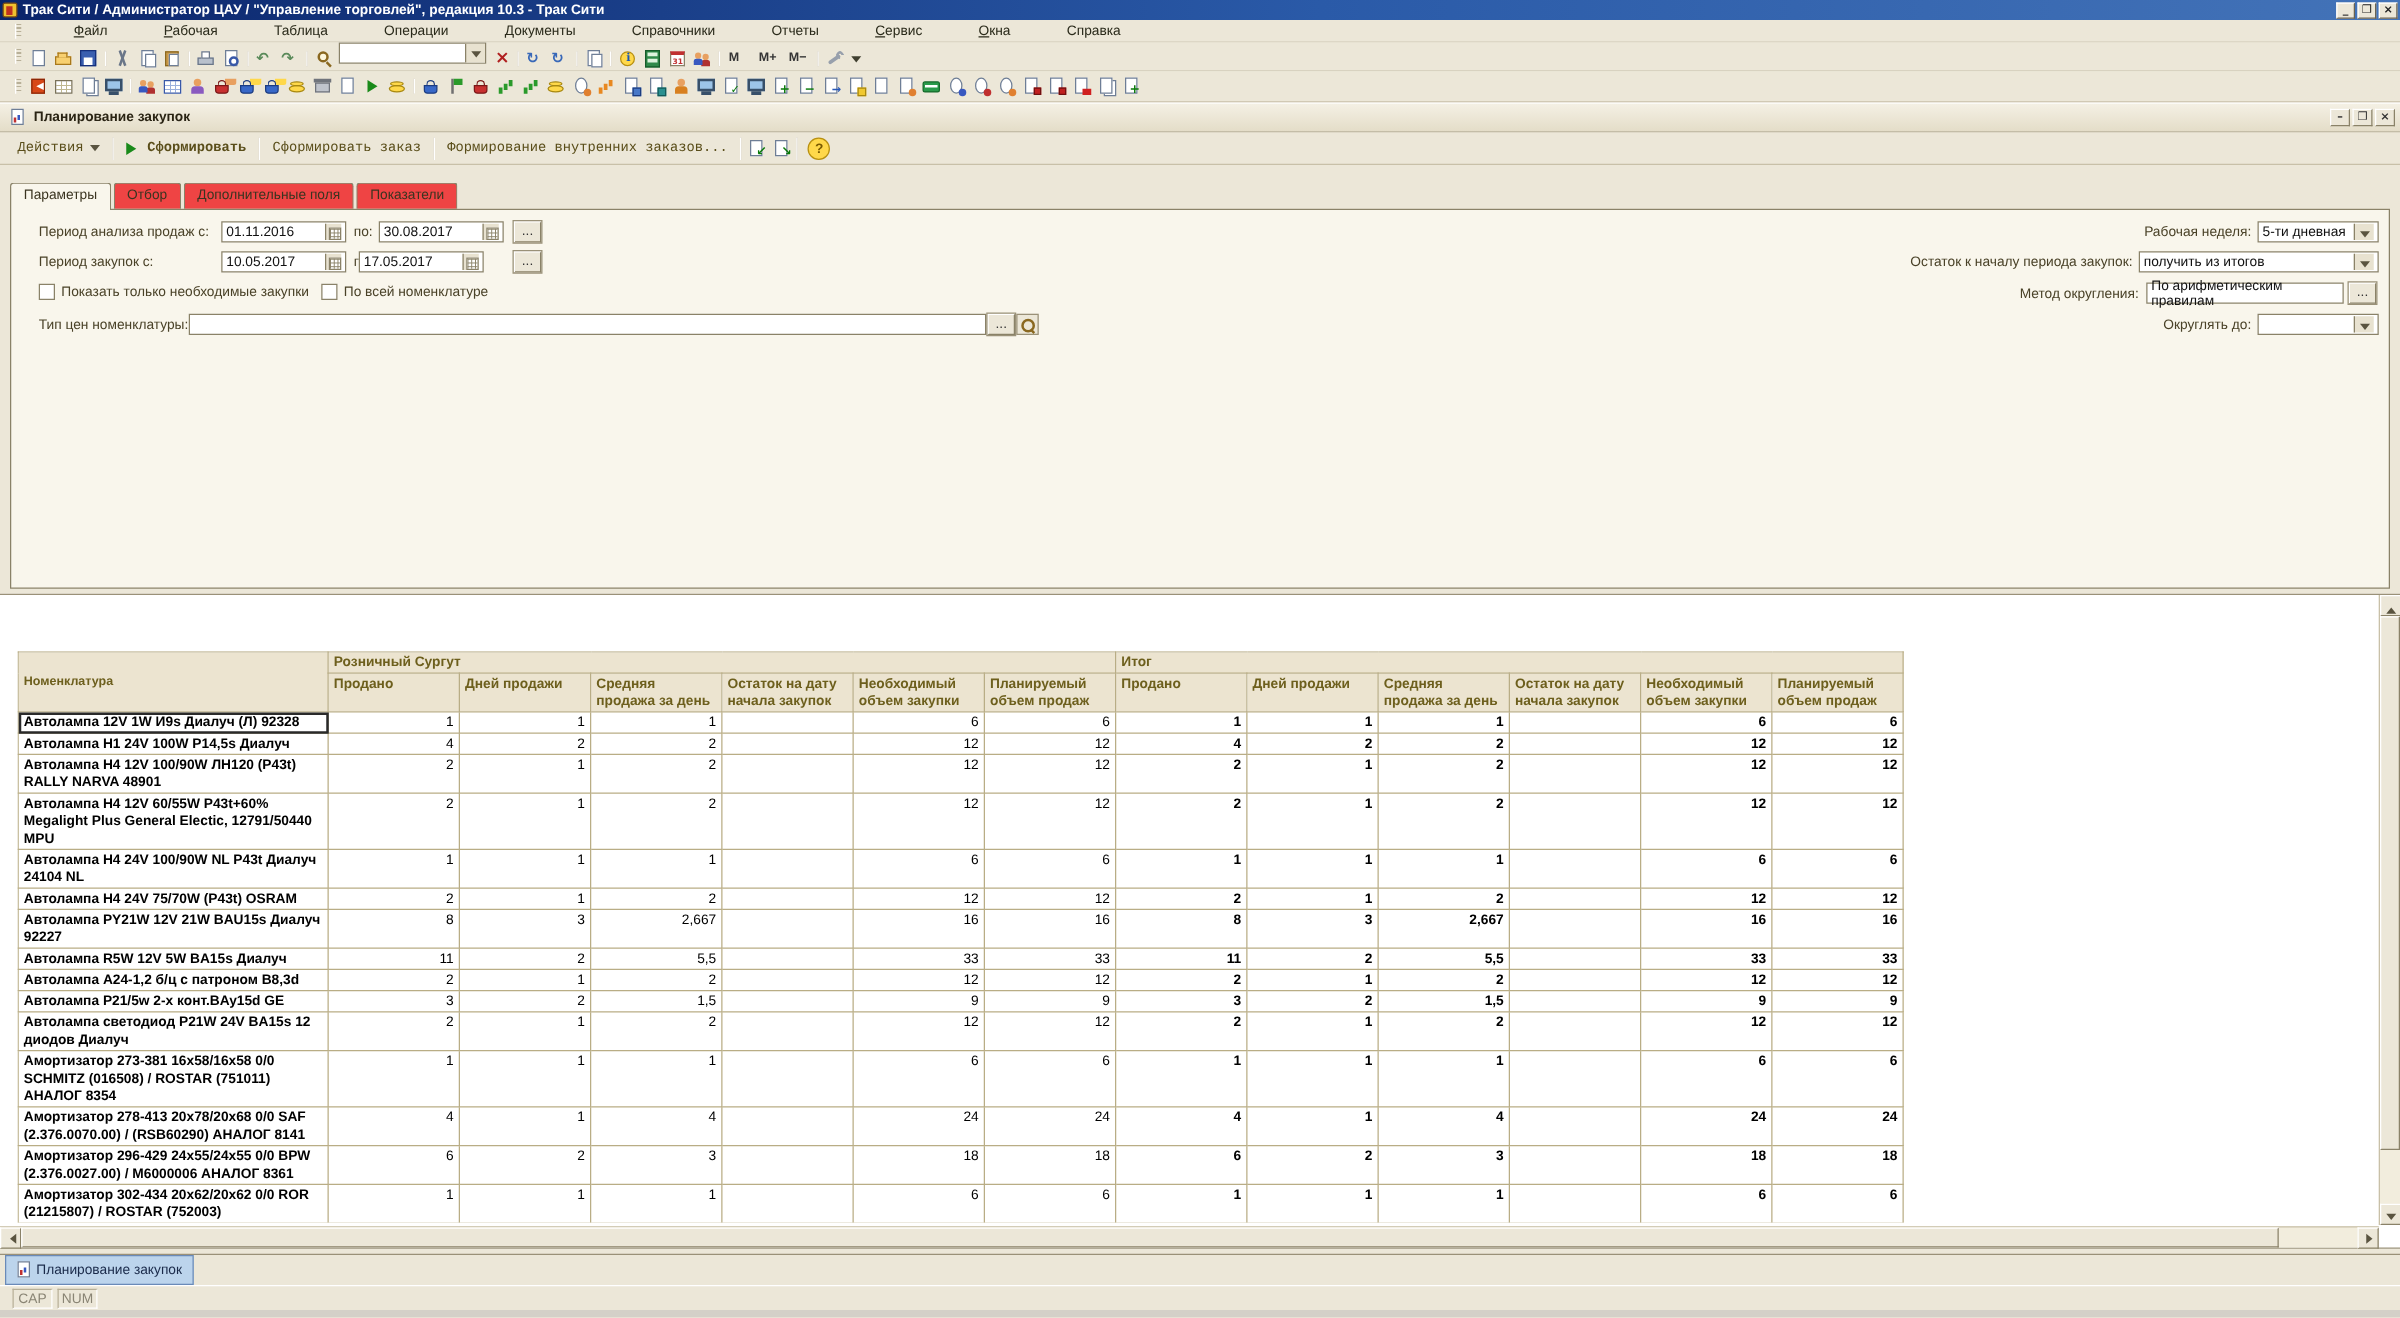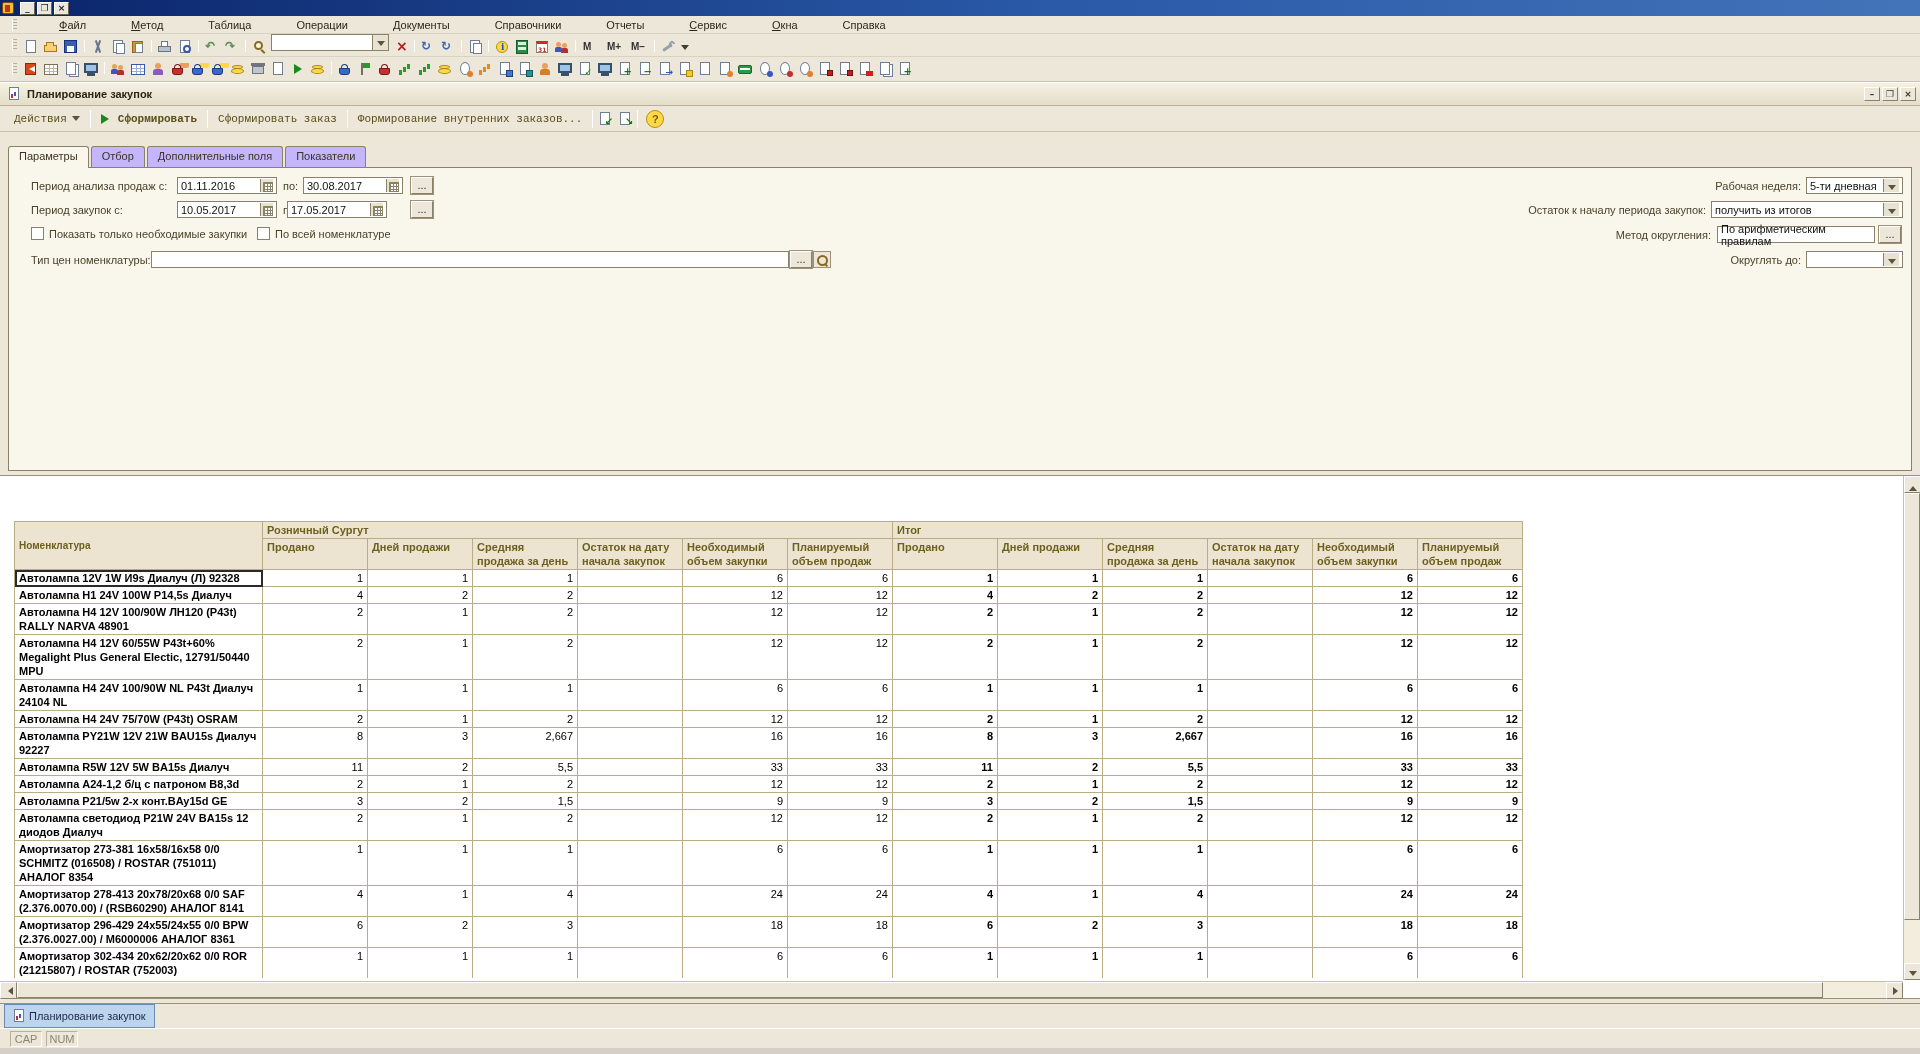--- a/index.html
+++ b/index.html
@@ -112,21 +112,21 @@
   .actionbar{top:106px;height:26px;background:#ece7d8;border-bottom:1px solid #c8c0a8;display:flex;align-items:center;padding-left:6px;color:#5a4e1a;}
   .abtn{padding:3px 8px;display:flex;align-items:center;cursor:default;white-space:nowrap;font-family:Liberation Mono, monospace;}
   .abtn.bold{font-weight:bold;}
   .asep{width:1px;height:18px;background:#b8b098;border-right:1px solid #fff;margin:0 2px;}
   .caret{display:inline-block;margin-left:5px;border:4px solid transparent;border-top:5px solid #5a5440;position:relative;top:2px;}
   .playtri{display:inline-block;border:5px solid transparent;border-left:8px solid #1a8a1a;margin-right:4px;}
   .btn-help{width:18px;height:18px;border-radius:50%;background:#ffd84a;border:1px solid #b89010;font:bold 11px/16px "Liberation Sans",sans-serif;color:#7a5a00;text-align:center;margin-left:6px;cursor:default;}
   
   .params{top:132px;height:343px;background:#ece7d8;}
   .tabsrow{position:absolute;left:8px;top:14px;display:flex;}
-  .tab{padding:3px 10px 4px;border:1px solid #8a8268;border-bottom:none;background:#c4b5fd;margin-right:2px;border-radius:3px 3px 0 0;color:#3a3420;cursor:default;}
+  .tab{padding:3px 10px 4px;border:1px solid #8a8268;border-bottom:none;background:#ef4444;margin-right:2px;border-radius:3px 3px 0 0;color:#3a3420;cursor:default;}
   .tab.active{background:#f9f6ec;position:relative;top:0;font-weight:normal;z-index:3;padding-bottom:6px;}
   .page{position:absolute;left:8px;right:8px;top:35px;bottom:4px;background:#f9f6ec;border:1px solid #8a8268;}
   .fl{position:absolute;color:#4a4228;white-space:nowrap;}
   .inp{position:absolute;height:17px;background:#fff;border:1px solid #8a8268;padding:1px 3px;font-size:11px;color:#111;display:flex;align-items:center;}
   .inp .val{flex:1;}
   .calbtn{width:13px;height:100%;background:#e8e2d0;border-left:1px solid #8a8268;position:relative;cursor:default;}
   .calbtn::before{content:"";position:absolute;left:2px;top:3px;width:8px;height:8px;background:linear-gradient(90deg,#8a8268 1px,transparent 1px) 0 0/3px 3px,linear-gradient(#8a8268 1px,transparent 1px) 0 0/3px 3px,#fff;border:1px solid #8a8268;}
   .dotsbtn{position:absolute;height:17px;width:22px;background:#ece7d8;border:1px solid #fff;border-right-color:#8a8268;border-bottom-color:#8a8268;outline:1px solid #9a9178;text-align:center;line-height:14px;color:#333;cursor:default;}
   .magbtn{position:absolute;height:17px;width:18px;background:#ece7d8;border:1px solid #9a9178;cursor:default;}
   .magbtn::before{content:"";position:absolute;left:3px;top:3px;width:7px;height:7px;border:2px solid #8a6820;border-radius:50%;}
@@ -164,29 +164,30 @@
   .statusbar{top:1028px;height:20px;background:#ece7d8;border-top:1px solid #fff;display:flex;align-items:center;padding:0 6px;color:#4a4228;}
   .statusbar .hint{flex:1;}
   .scell{width:32px;height:16px;border:1px solid #b8b098;border-bottom-color:#fff;border-right-color:#fff;text-align:center;line-height:14px;color:#8a8575;margin-left:4px;}
   .bottomstrip{top:1048px;height:6px;background:#d4d0c8;}
 </style>
 </head>
 <body>
 
 <div class="band titlebar">
   <span class="appicon"></span>
+  <span class="apptitle">Трак Сити / Администратор ЦАУ / "Управление торговлей", редакция 10.3 - Трак Сити</span>
   <span class="winbtn">_</span>
   <span class="winbtn">❐</span>
   <span class="winbtn">×</span>
 </div>
 
 <div class="band menubar">
   <span class="grip"></span>
   <span class="menu-item ak">Файл</span>
-  <span class="menu-item ak">Метод</span>
+  <span class="menu-item ak">Рабочая</span>
   <span class="menu-item">Таблица</span>
   <span class="menu-item">Операции</span>
   <span class="menu-item">Документы</span>
   <span class="menu-item">Справочники</span>
   <span class="menu-item">Отчеты</span>
   <span class="menu-item ak">Сервис</span>
   <span class="menu-item ak">Окна</span>
   <span class="menu-item">Справка</span>
 </div>
 

